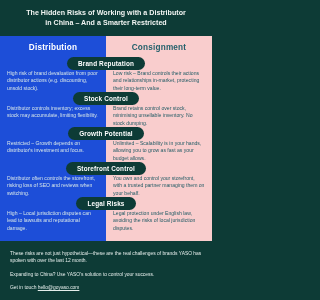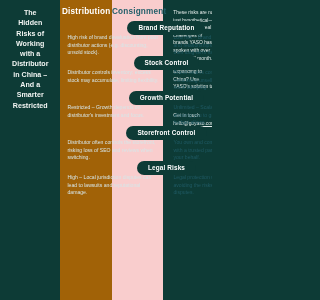--- a/index.html
+++ b/index.html
@@ -15,21 +15,21 @@
     background: #0d3b36;
     color: #ffffff;
     -webkit-font-smoothing: antialiased;
   }
 
   .infographic {
     width: 212px;
     height: 300px;
     position: relative;
     display: flex;
-    flex-direction: row;
+    flex-direction: column;
     background: #0d3b36;
     justify-content: space-between;
   }
 
   
   .header {
     background: #0d3b36;
     padding: 8px 12px 7px 12px;
     text-align: center;
   }
@@ -46,21 +46,21 @@
     position: relative;
     flex: 1 1 auto;
     display: flex;
     align-items: stretch;
   }
 
   .col {
     width: 50%;
     position: relative;
   }
-  .col-left  { background: #a16207; }
+  .col-left  { background: #1d4ed8; }
   .col-right { background: #f9cdcd; }
 
   .col-head {
     text-align: center;
     padding: 7px 0 6px 0;
     font-size: 8.2px;
     font-weight: bold;
     letter-spacing: 0.2px;
   }
   .col-left .col-head  { color: #ffffff; }

